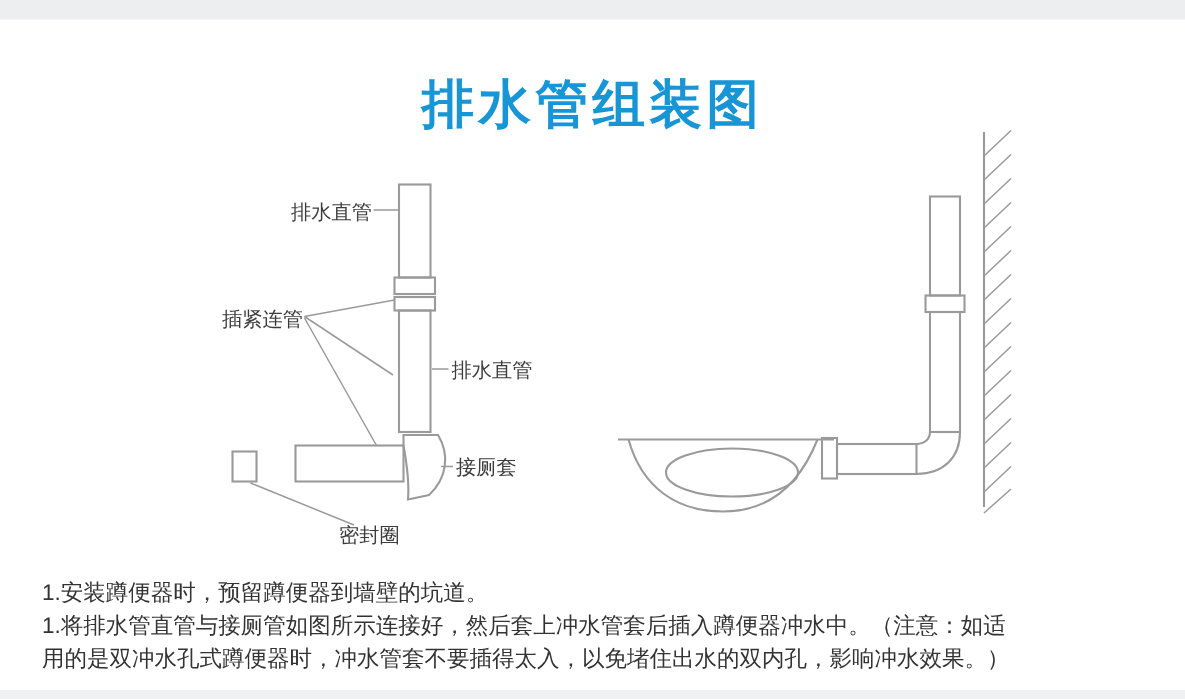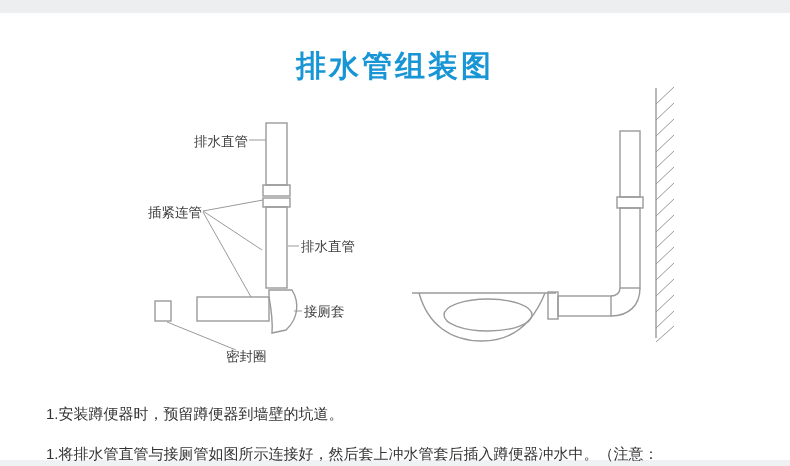--- a/index.html
+++ b/index.html
@@ -23,21 +23,21 @@
     bottom: 0; left: 0;
     width: 100%; height: 6px;
     background: #f0f1f2;
   }
   .title {
     position: absolute;
     top: 46px;
     left: 0;
     width: 100%;
     text-align: center;
-    font-size: 30px;
+    font-size: 35px;
     font-weight: bold;
     letter-spacing: 3px;
     color: var(--title, #1795d5);
   }
   svg.diagram {
     position: absolute;
     top: 0;
     left: 0;
   }
   .st {
@@ -57,21 +57,21 @@
   }
   .notes {
     position: absolute;
     left: 28px;
     top: 385px;
     width: 652px;
     font-size: 15px;
     line-height: 1.45;
     color: var(--note-text, #333333);
   }
-  .notes p { margin: 18px; }
+  .notes p { margin: 0; }
 </style>
 </head>
 <body>
 
 <div class="page">
 
   <div class="edge-top"></div>
   <div class="edge-bottom"></div>
 
   <div class="title">排水管组装图</div>

